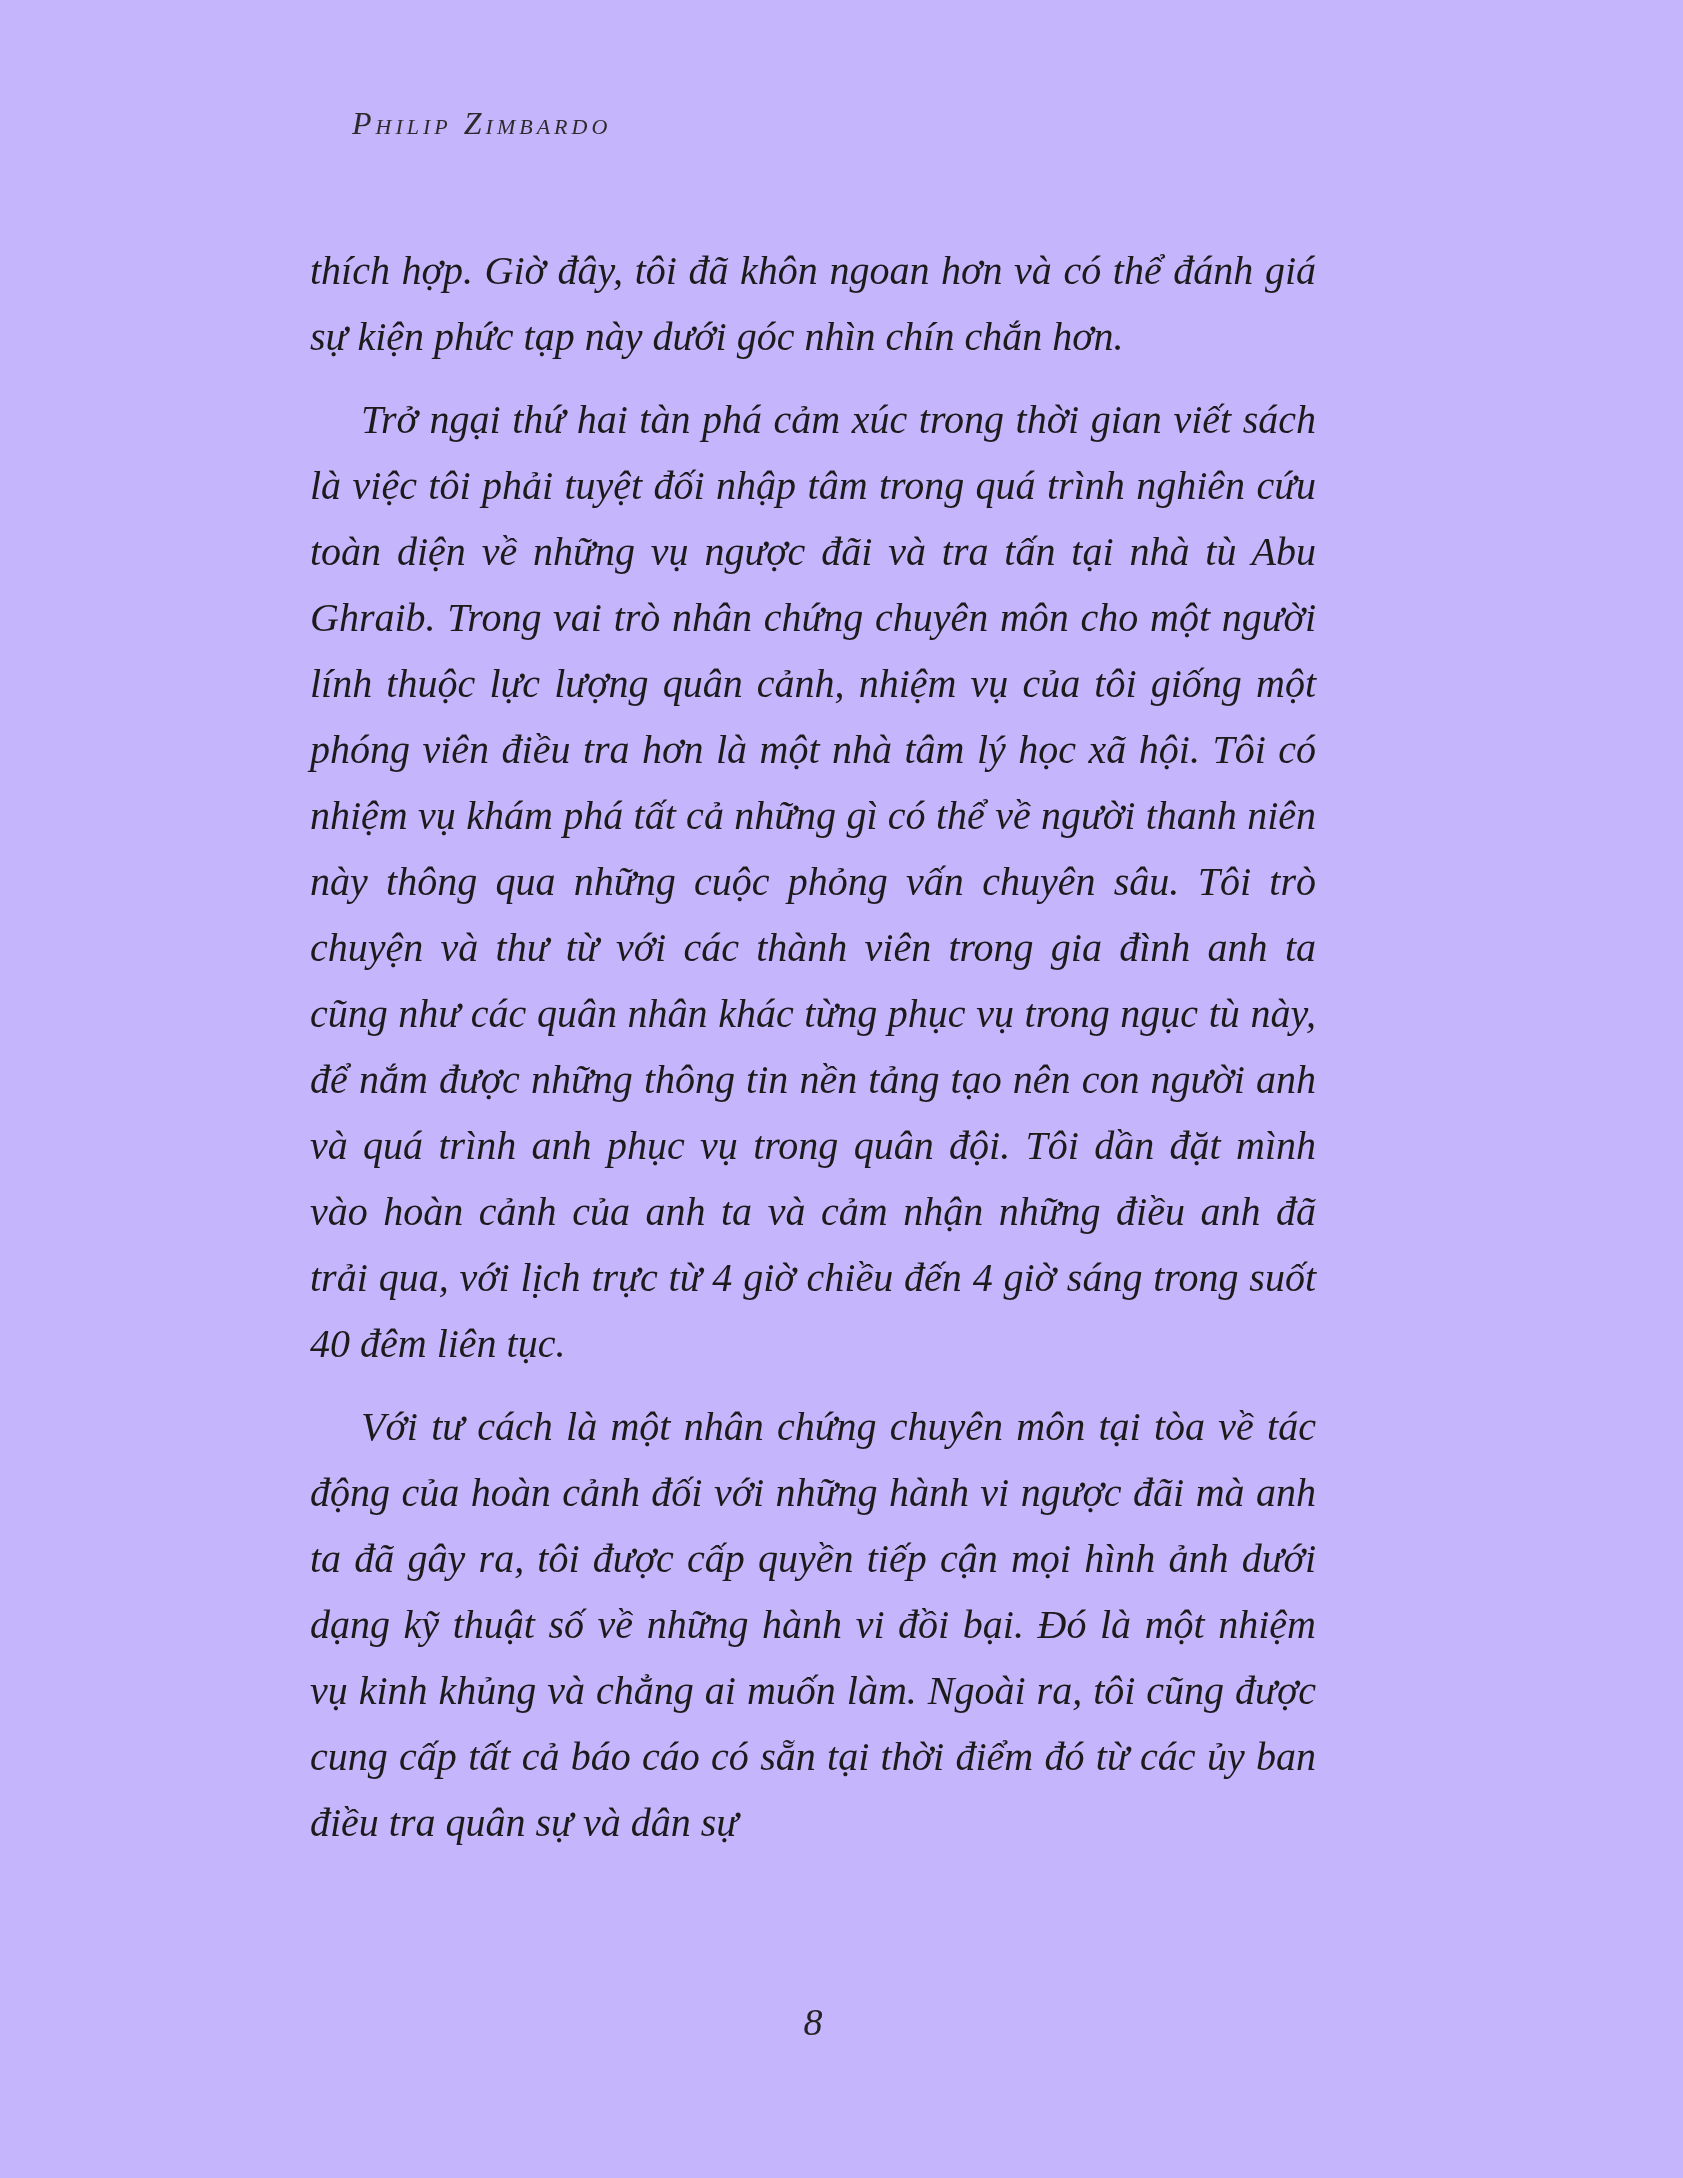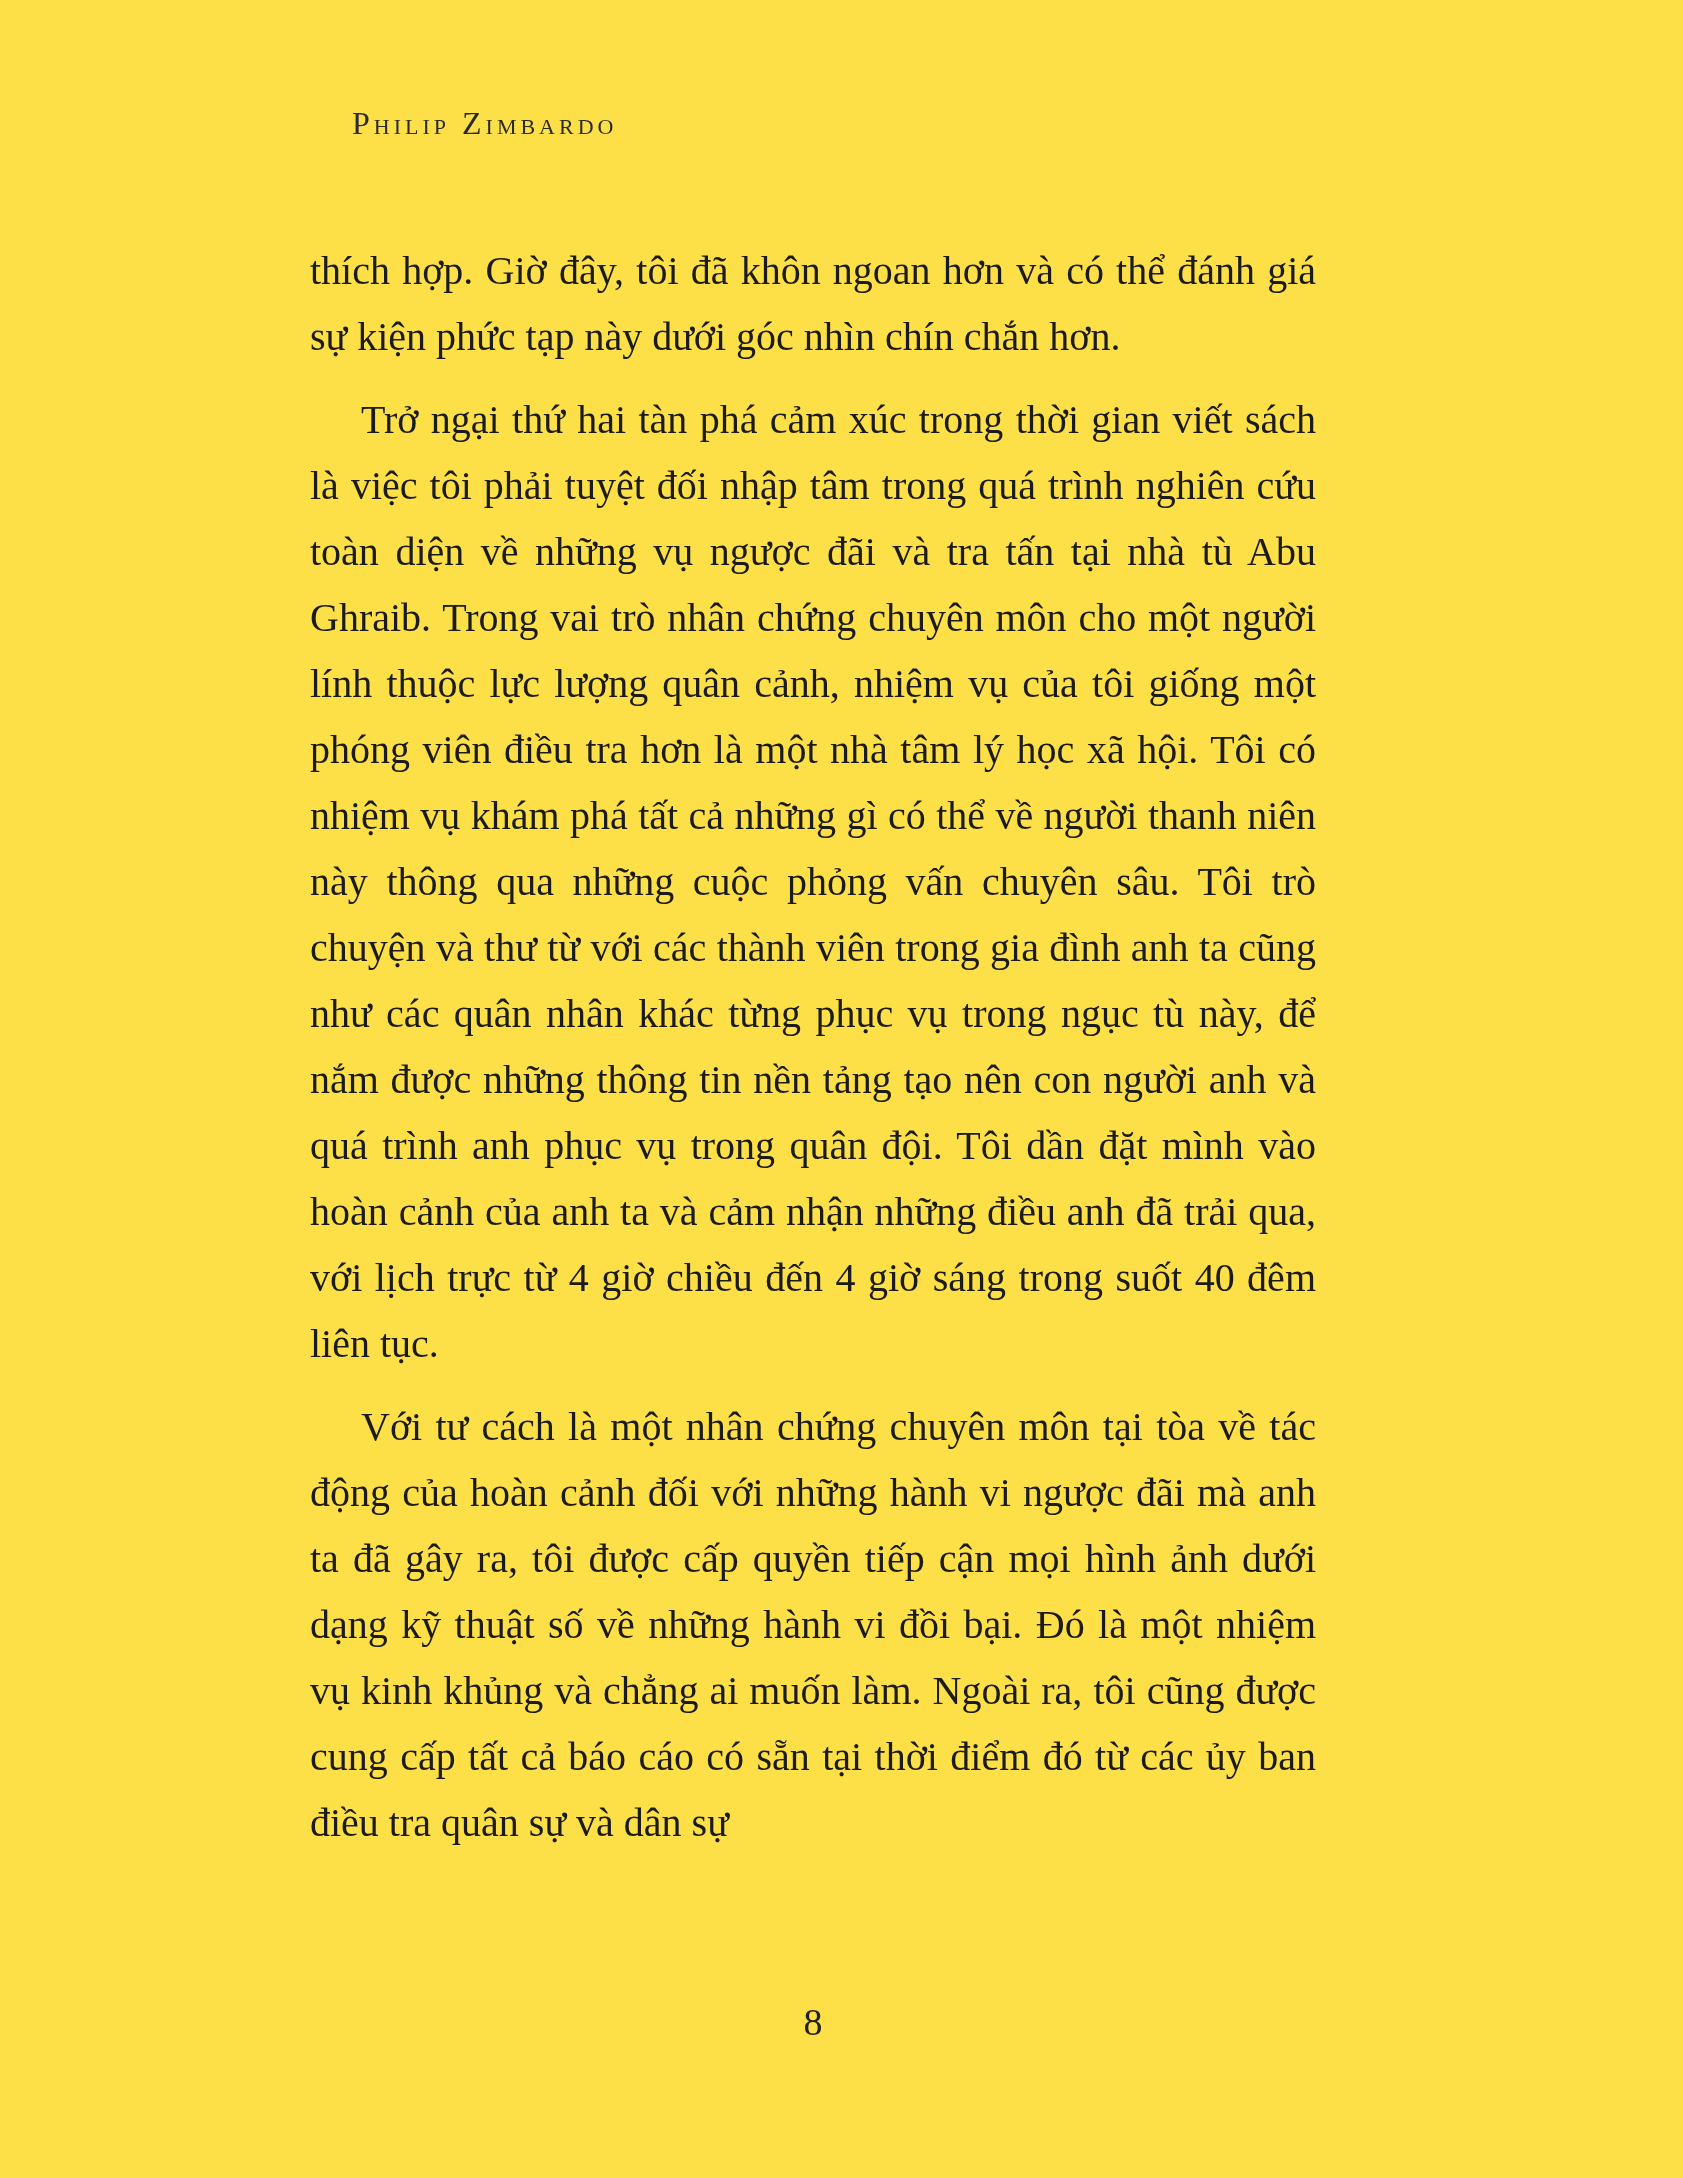--- a/index.html
+++ b/index.html
@@ -9,23 +9,24 @@
   body {
     width: 1683px;
     height: 2178px;
     background: #ffffff;
     font-family: "Liberation Serif", "DejaVu Serif", serif;
   }
   .page {
     position: relative;
     width: 1683px;
     height: 2178px;
-    background: #fde047;
+    background: #c4b5fd;
     overflow: hidden;
     color: #1d1d1d;
+    font-style: italic;
   }
   .running-header {
     position: absolute;
     left: 352px;
     top: 105px;
     font-variant: small-caps;
     font-size: 32px;
     letter-spacing: 4px;
     color: #2b2b2b;
     white-space: nowrap;

